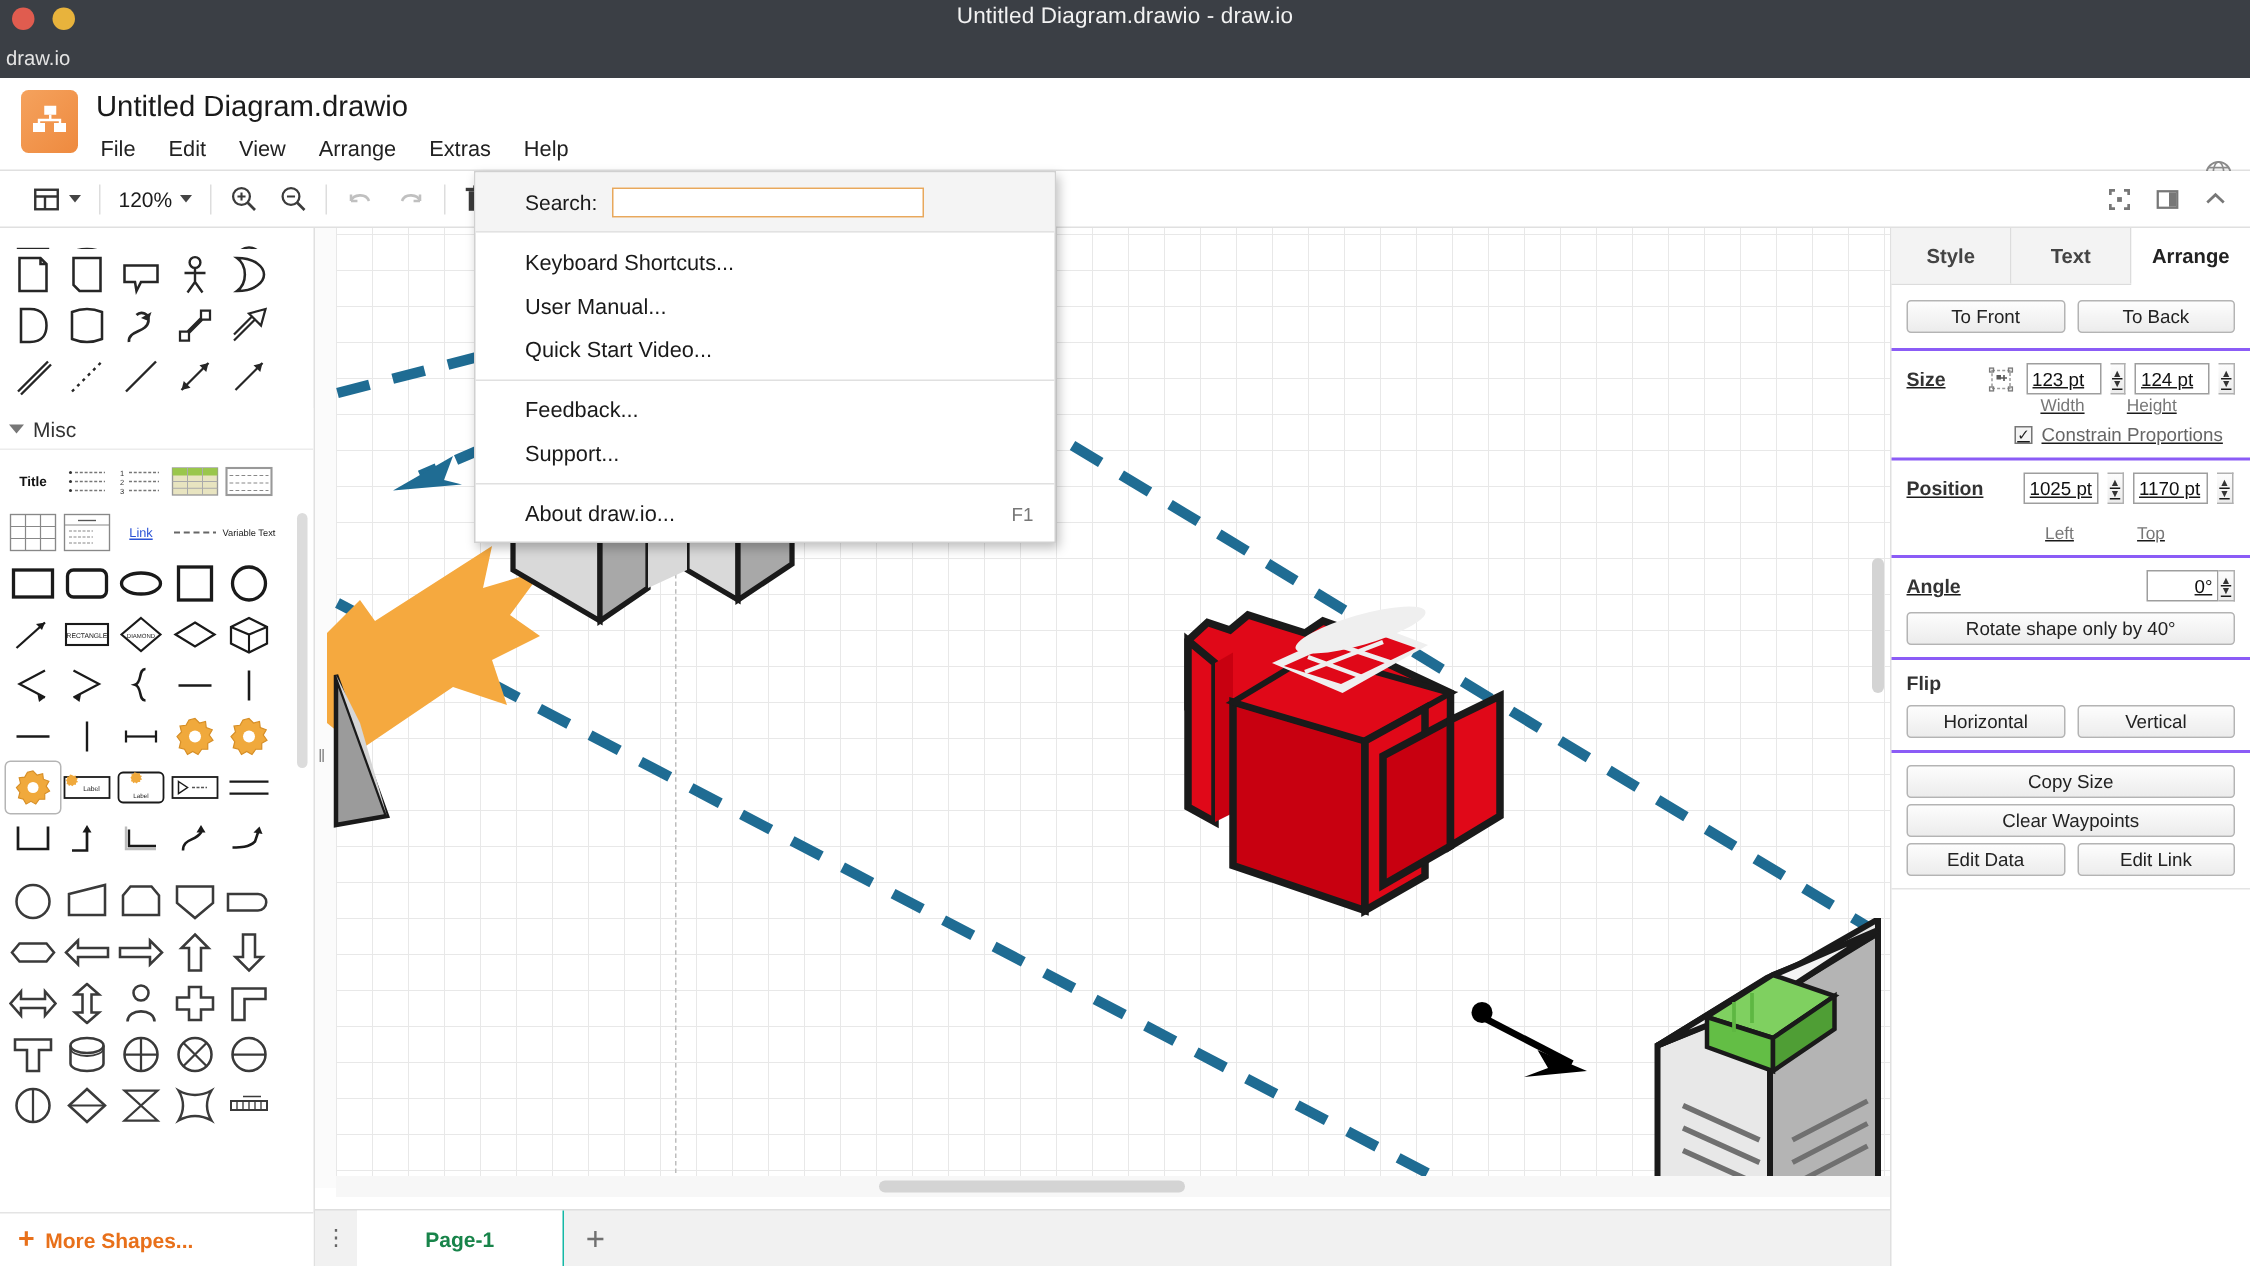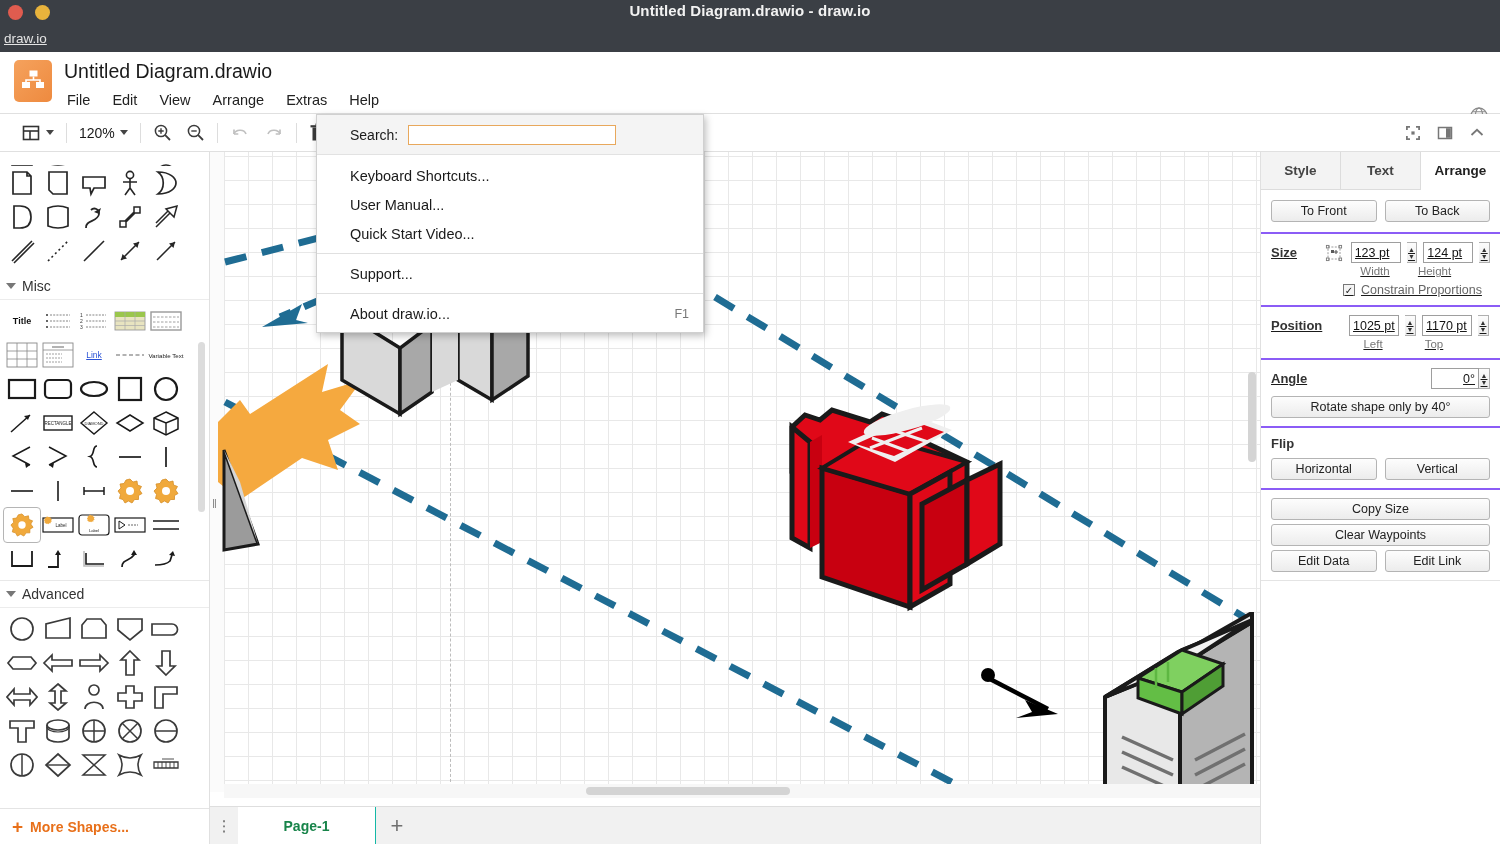--- a/index.html
+++ b/index.html
@@ -14,25 +14,25 @@
   .os-titlebar {
     position: absolute; left: 0; top: 0; width: 1500px; height: 52px;
     background: #3b3f45;
   }
   .traffic { position: absolute; top: 5px; left: 8px; display: flex; gap: 12px; }
   .dot { width: 15px; height: 15px; border-radius: 50%; }
   .dot.red { background: #e05c4f; }
   .dot.yellow { background: #e8b33c; }
   .os-title {
     position: absolute; left: 0; top: 2px; width: 1500px; text-align: center;
-    color: #f2f2f2; font-size: 15px; letter-spacing: .1px; font-weight: bold;
+    color: #f2f2f2; font-size: 15px; letter-spacing: .1px;
   }
   .os-appname {
     position: absolute; left: 4px; top: 31px;
-    color: #e4e4e4; font-size: 13.5px; text-decoration: underline;
+    color: #e4e4e4; font-size: 13.5px;
   }
 
   
   .app-header {
     position: absolute; left: 0; top: 52px; width: 1500px; height: 62px;
     background: #fff; border-bottom: 1px solid #e0e0e0;
   }
   .logo {
     position: absolute; left: 14px; top: 8px; width: 38px; height: 42px;
     border-radius: 5px;
@@ -700,24 +700,20 @@
           </svg>
       </div>
       <div class="shape-cell">
         <svg width="28" height="24" viewBox="0 0 28 24">
             <path d="M3 18 C8 18 14 18 18 14 L20 8" fill="none" stroke="#1a1a1a" stroke-width="1.7"></path>
             <path d="M21 4 L17 8 L23 9 Z" fill="#1a1a1a"></path>
           </svg>
       </div>
     </div>
 
-    <div class="sec-header" style="border-top:1px solid #e8e8e8">
-      <span class="tri"></span>
-      <span>Advanced</span>
-    </div>
     <div class="shape-grid">
       <div class="shape-cell">
         <svg width="28" height="26" viewBox="0 0 28 26">
             <circle cx="14" cy="13" r="11" fill="none" stroke="#3a3a3a" stroke-width="1.7"></circle>
           </svg>
       </div>
       <div class="shape-cell">
         <svg width="30" height="26" viewBox="0 0 30 26">
             <path d="M3 22 L3 8 L27 2 L27 22 Z" fill="none" stroke="#3a3a3a" stroke-width="1.7"></path>
           </svg>
@@ -1006,21 +1002,21 @@
     </div>
 
     <div class="fp-sec">
       <div class="row" style="gap:6px">
         <span class="lbl-strong" style="width:72px">Position</span>
         <input class="numfield" readonly="" value="1025 pt" style="">
         <div class="spin">▲<br>▼</div>
         <input class="numfield" readonly="" value="1170 pt" style="">
         <div class="spin">▲<br>▼</div>
       </div>
-      <div class="row" style="margin-top:2px">
+      <div class="row" style="margin-top:14px">
         <span style="width:72px"></span>
         <span class="sublbl" style="width:60px;text-align:center">Left</span>
         <span class="sublbl" style="width:62px;text-align:center">Top</span>
       </div>
     </div>
 
     <div class="fp-sec">
       <div class="row">
         <span class="lbl-strong" style="flex:1">Angle</span>
         <input class="numfield right" style="width: 48px;" readonly="" value="0°">
@@ -1065,20 +1061,23 @@
       <div class="menu-item">
         <span>User Manual...</span>
       </div>
       <div class="menu-item">
         <span>Quick Start Video...</span>
       </div>
     </div>
     <div class="menu-divider"></div>
     <div>
       <div class="menu-item">
+        <span>Feedback...</span>
+      </div>
+      <div class="menu-item">
         <span>Support...</span>
       </div>
     </div>
     <div class="menu-divider"></div>
     <div>
       <div class="menu-item">
         <span>About draw.io...</span>
         <span class="accel">F1</span>
       </div>
     </div>

